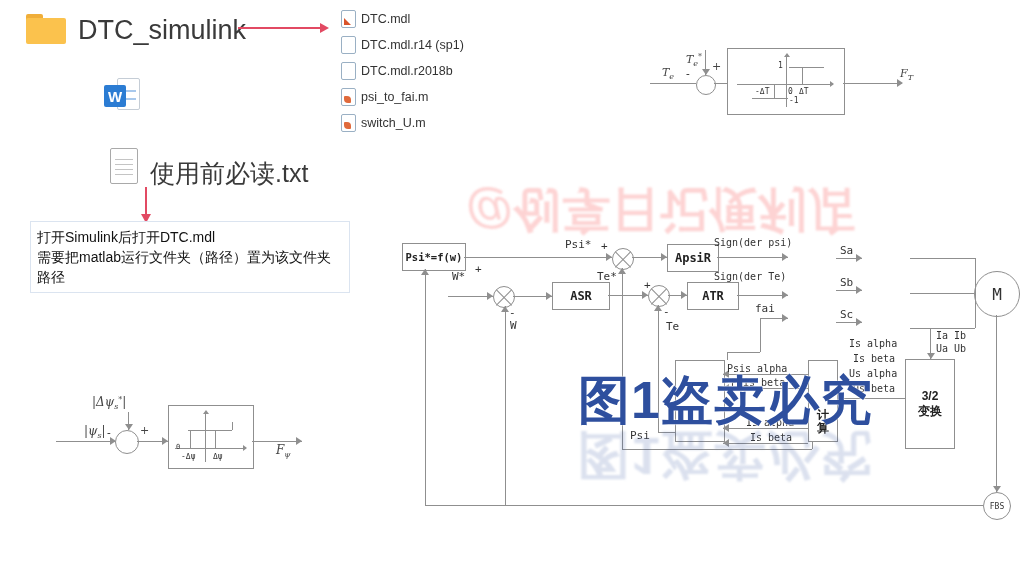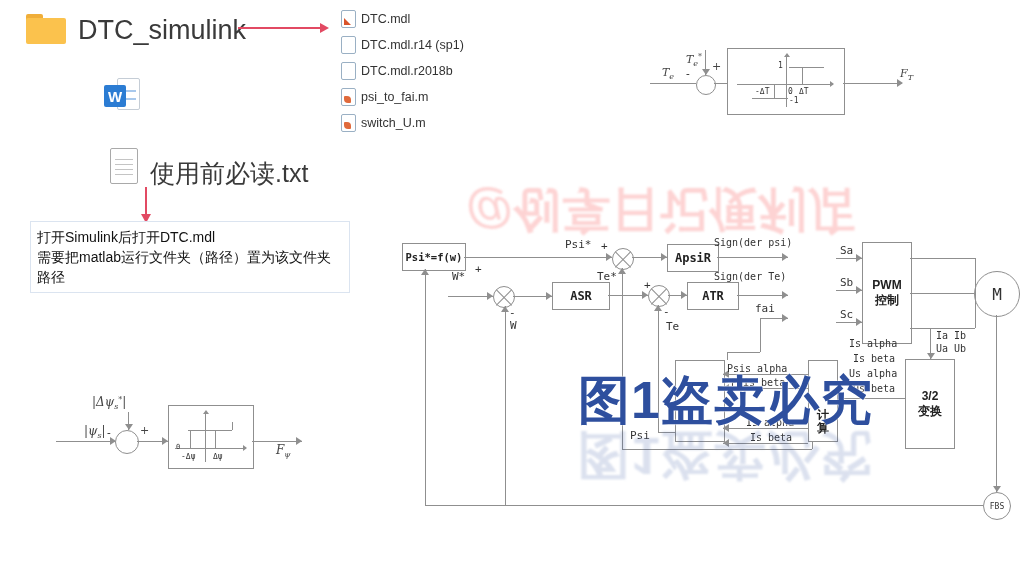--- a/index.html
+++ b/index.html
@@ -151,24 +151,20 @@
   <div class="lbl s8" style="left:181px;top:451px">-Δψ</div>
   <div class="lbl s8" style="left:213px;top:451px">Δψ</div>
   <div class="wh" style="left:252px;top:441px;width:50px"></div>
   <div class="ar" style="left:296px;top:437px"></div>
   <div class="math" style="left:276px;top:443px;font-size:12px"><span>F</span><span class="sb">ψ</span></div>
 
   <div class="blk" style="left:402px;top:243px;width:62px;height:26px;font-size:10.5px">Psi*=f(w)</div>
   <div class="blk" style="left:552px;top:282px;width:56px;height:26px">ASR</div>
   <div class="blk" style="left:667px;top:244px;width:50px;height:26px">ApsiR</div>
   <div class="blk" style="left:687px;top:282px;width:50px;height:26px">ATR</div>
-  <div class="blk cn" style="left:862px;top:242px;width:48px;height:100px">
-    <span>PWM</span>
-    <span>控制</span>
-  </div>
   <div class="blk cn" style="left:905px;top:359px;width:48px;height:88px">
     <span>3/2</span>
     <span>变换</span>
   </div>
   <div class="blk" style="left:675px;top:360px;width:48px;height:80px"></div>
   <div class="blk cn" style="left:808px;top:360px;width:30px;height:82px;justify-content:flex-end;padding-bottom:6px;box-sizing:border-box">
     <span style="width:13px;word-break:break-all;line-height:13px">计算</span>
   </div>
   <div class="mcir" style="left:974px;top:271px;width:44px;height:44px;font-size:16px">M</div>
   <div class="mcir" style="left:983px;top:492px;width:26px;height:26px;font-size:8px">FBS</div>

